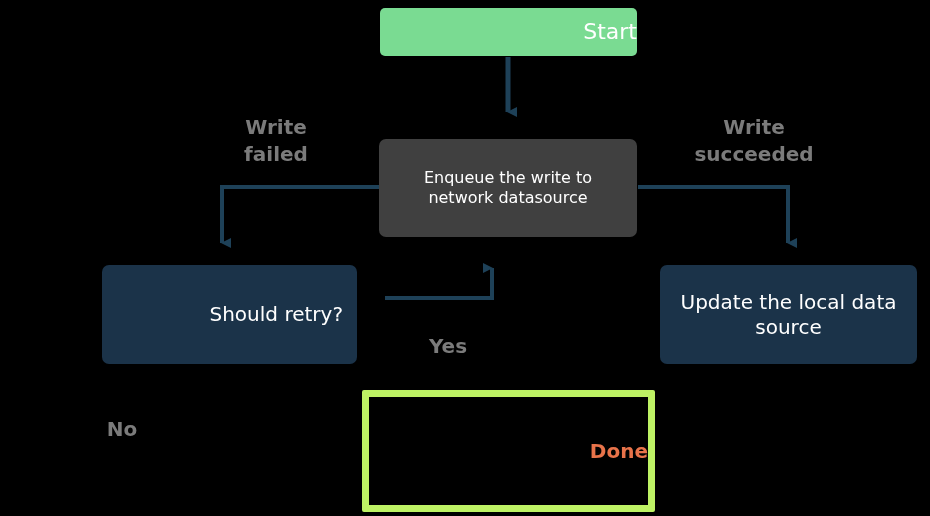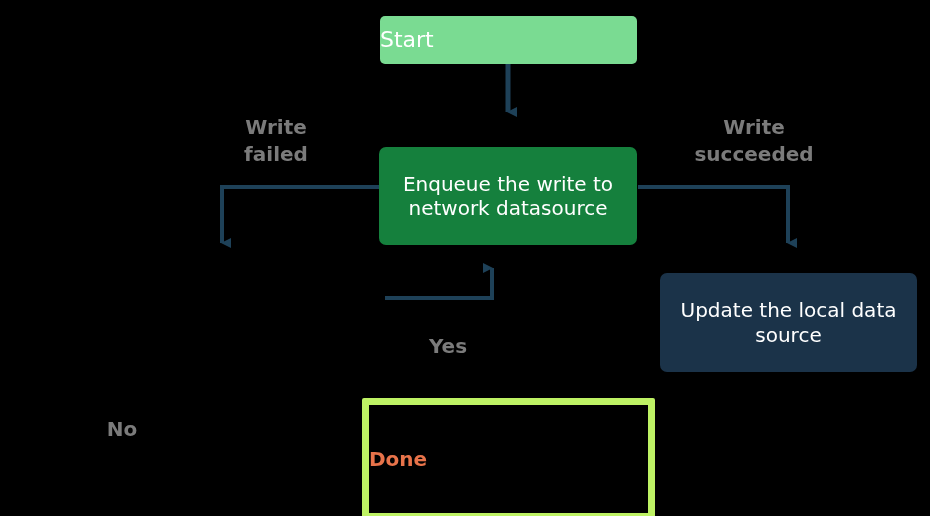--- a/index.html
+++ b/index.html
@@ -14,45 +14,44 @@
     height: 516px;
     background: #000000;
     overflow: hidden;
     font-family: "DejaVu Sans", "Liberation Sans", sans-serif;
   }
   .node {
     position: absolute;
     box-sizing: border-box;
     display: flex;
     align-items: center;
-    justify-content: flex-start;
+    justify-content: flex-end;
     text-align: center;
     line-height: 1.22;
-    margin-top: 8px;
   }
   .node-start {
     left: 380px;
     top: 8px;
     width: 257px;
     height: 48px;
     background: #7adb92;
     border-radius: 5px;
     color: #ffffff;
     font-size: 22px;
     font-weight: 400;
   }
   .node-enqueue {
     left: 379px;
     top: 139px;
     width: 258px;
     height: 98px;
-    background: #15803d;
+    background: #404040;
     border-radius: 7px;
     color: #ffffff;
-    font-size: 20px;
+    font-size: 16px;
     padding: 0 16px;
   }
   .node-retry {
     left: 102px;
     top: 265px;
     width: 255px;
     height: 99px;
     background: #1b3349;
     border-radius: 7px;
     color: #ffffff;
@@ -145,20 +144,23 @@
   </svg>
 
   <div class="node node-start">
     <span>Start</span>
   </div>
 
   <div class="node node-enqueue">
     <span>Enqueue the write to network datasource</span>
   </div>
 
+  <div class="node node-retry">
+    <span>Should retry?</span>
+  </div>
 
   <div class="node node-update">
     <span>Update the local data source</span>
   </div>
 
   <div class="node node-done">
     <span>Done</span>
   </div>
 
   <div class="edge-label lbl-write-failed">Write

